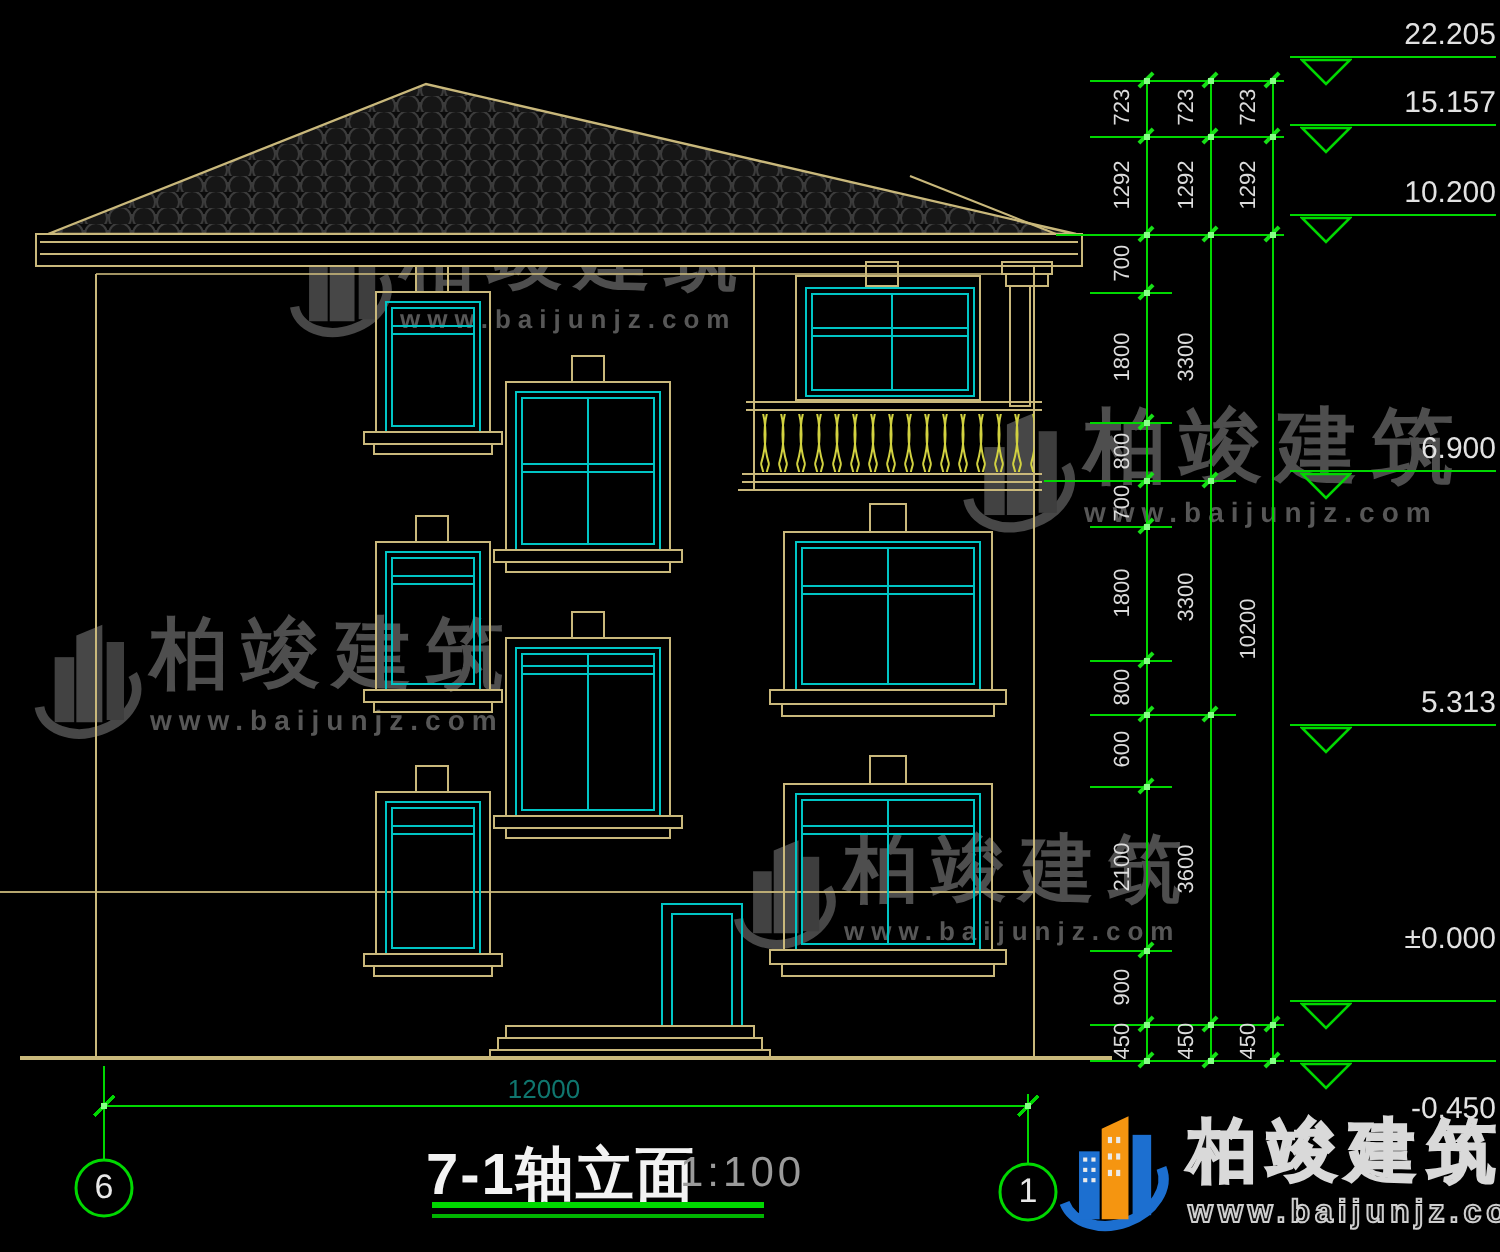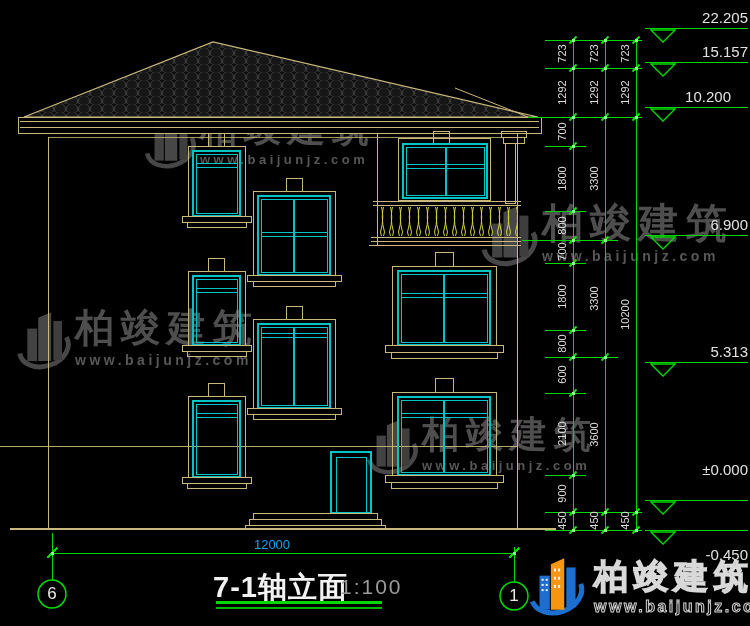--- a/index.html
+++ b/index.html
@@ -16,21 +16,21 @@
   .hline{height:1px;}
   .vline{width:1px;}
   .tick{position:absolute;width:10px;height:2px;background:#17e017;transform:rotate(-45deg);}
   .dot{position:absolute;width:3px;height:3px;background:#86ff86;}
   .dim-label{position:absolute;color:#dcdcdc;font-size:11px;text-align:center;line-height:1;
              transform:rotate(-90deg);white-space:nowrap;}
   .elev-label{position:absolute;color:#e2e2e2;font-size:15px;text-align:right;white-space:nowrap;}
   .elev-tri{position:absolute;}
   
   .axis-num{position:absolute;color:#e8e8e8;font-size:17px;text-align:center;width:26px;}
-  .span-dim{position:absolute;color:#0ea5e9;font-size:13px;text-align:center;width:90px;}
+  .span-dim{position:absolute;color:#0f766e;font-size:13px;text-align:center;width:90px;}
   .title-text{position:absolute;color:#f2f2f2;font-size:29px;font-weight:bold;letter-spacing:1px;white-space:nowrap;}
   .title-scale{position:absolute;color:#9a9a9a;font-size:21px;letter-spacing:2px;}
   .title-rule1{position:absolute;background:#00d800;}
   .title-rule2{position:absolute;background:#00b400;}
   
   .logo{position:absolute;display:flex;align-items:center;}
   .logo-texts{margin-left:4px;}
   .logo-brand{font-size:34px;font-weight:bold;letter-spacing:6px;color:#101010;
               -webkit-text-stroke:1.4px #d9d9d9;line-height:1;white-space:nowrap;}
   .logo-site{font-size:16px;font-weight:bold;letter-spacing:2.5px;color:#101010;
@@ -349,21 +349,21 @@
       <div class="elev-label" style="left: 645px; width: 103px; top: 9px;">22.205</div>
       <div class="hline" style="left: 645px; top: 62px; width: 103px;"></div>
       <div class="elev-tri" style="left: 650px; top: 63px;"><svg width="26" height="14" viewBox="0 0 26 14">
           <polygon points="1,1 25,1 13,13" fill="none" stroke="#00d800" stroke-width="1.3"></polygon>
         </svg></div>
       <div class="elev-label" style="left: 645px; width: 103px; top: 43px;">15.157</div>
       <div class="hline" style="left: 645px; top: 107px; width: 103px;"></div>
       <div class="elev-tri" style="left: 650px; top: 108px;"><svg width="26" height="14" viewBox="0 0 26 14">
           <polygon points="1,1 25,1 13,13" fill="none" stroke="#00d800" stroke-width="1.3"></polygon>
         </svg></div>
-      <div class="elev-label" style="left: 628px; width: 103px; top: 88px;">10.200</div>
+      <div class="elev-label" style="left: 645px; width: 103px; top: 88px;">10.200</div>
       <div class="hline" style="left: 645px; top: 235px; width: 103px;"></div>
       <div class="elev-tri" style="left: 650px; top: 236px;"><svg width="26" height="14" viewBox="0 0 26 14">
           <polygon points="1,1 25,1 13,13" fill="none" stroke="#00d800" stroke-width="1.3"></polygon>
         </svg></div>
       <div class="elev-label" style="left: 645px; width: 103px; top: 216px;">6.900</div>
       <div class="hline" style="left: 645px; top: 362px; width: 103px;"></div>
       <div class="elev-tri" style="left: 650px; top: 363px;"><svg width="26" height="14" viewBox="0 0 26 14">
           <polygon points="1,1 25,1 13,13" fill="none" stroke="#00d800" stroke-width="1.3"></polygon>
         </svg></div>
       <div class="elev-label" style="left: 645px; width: 103px; top: 343px;">5.313</div>

